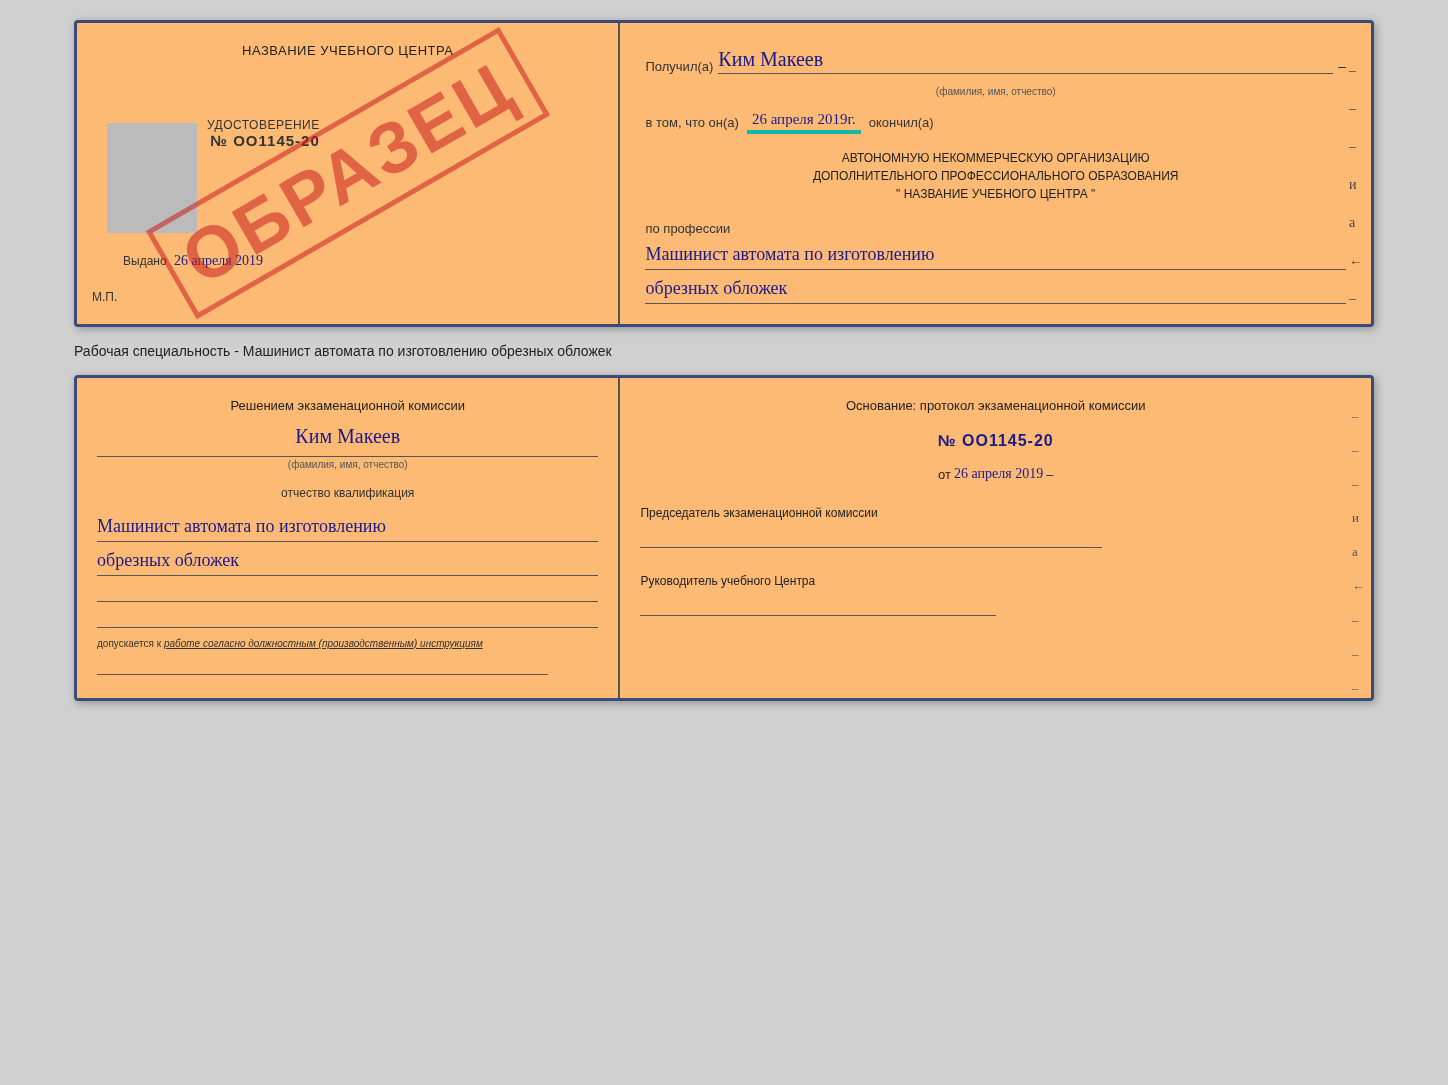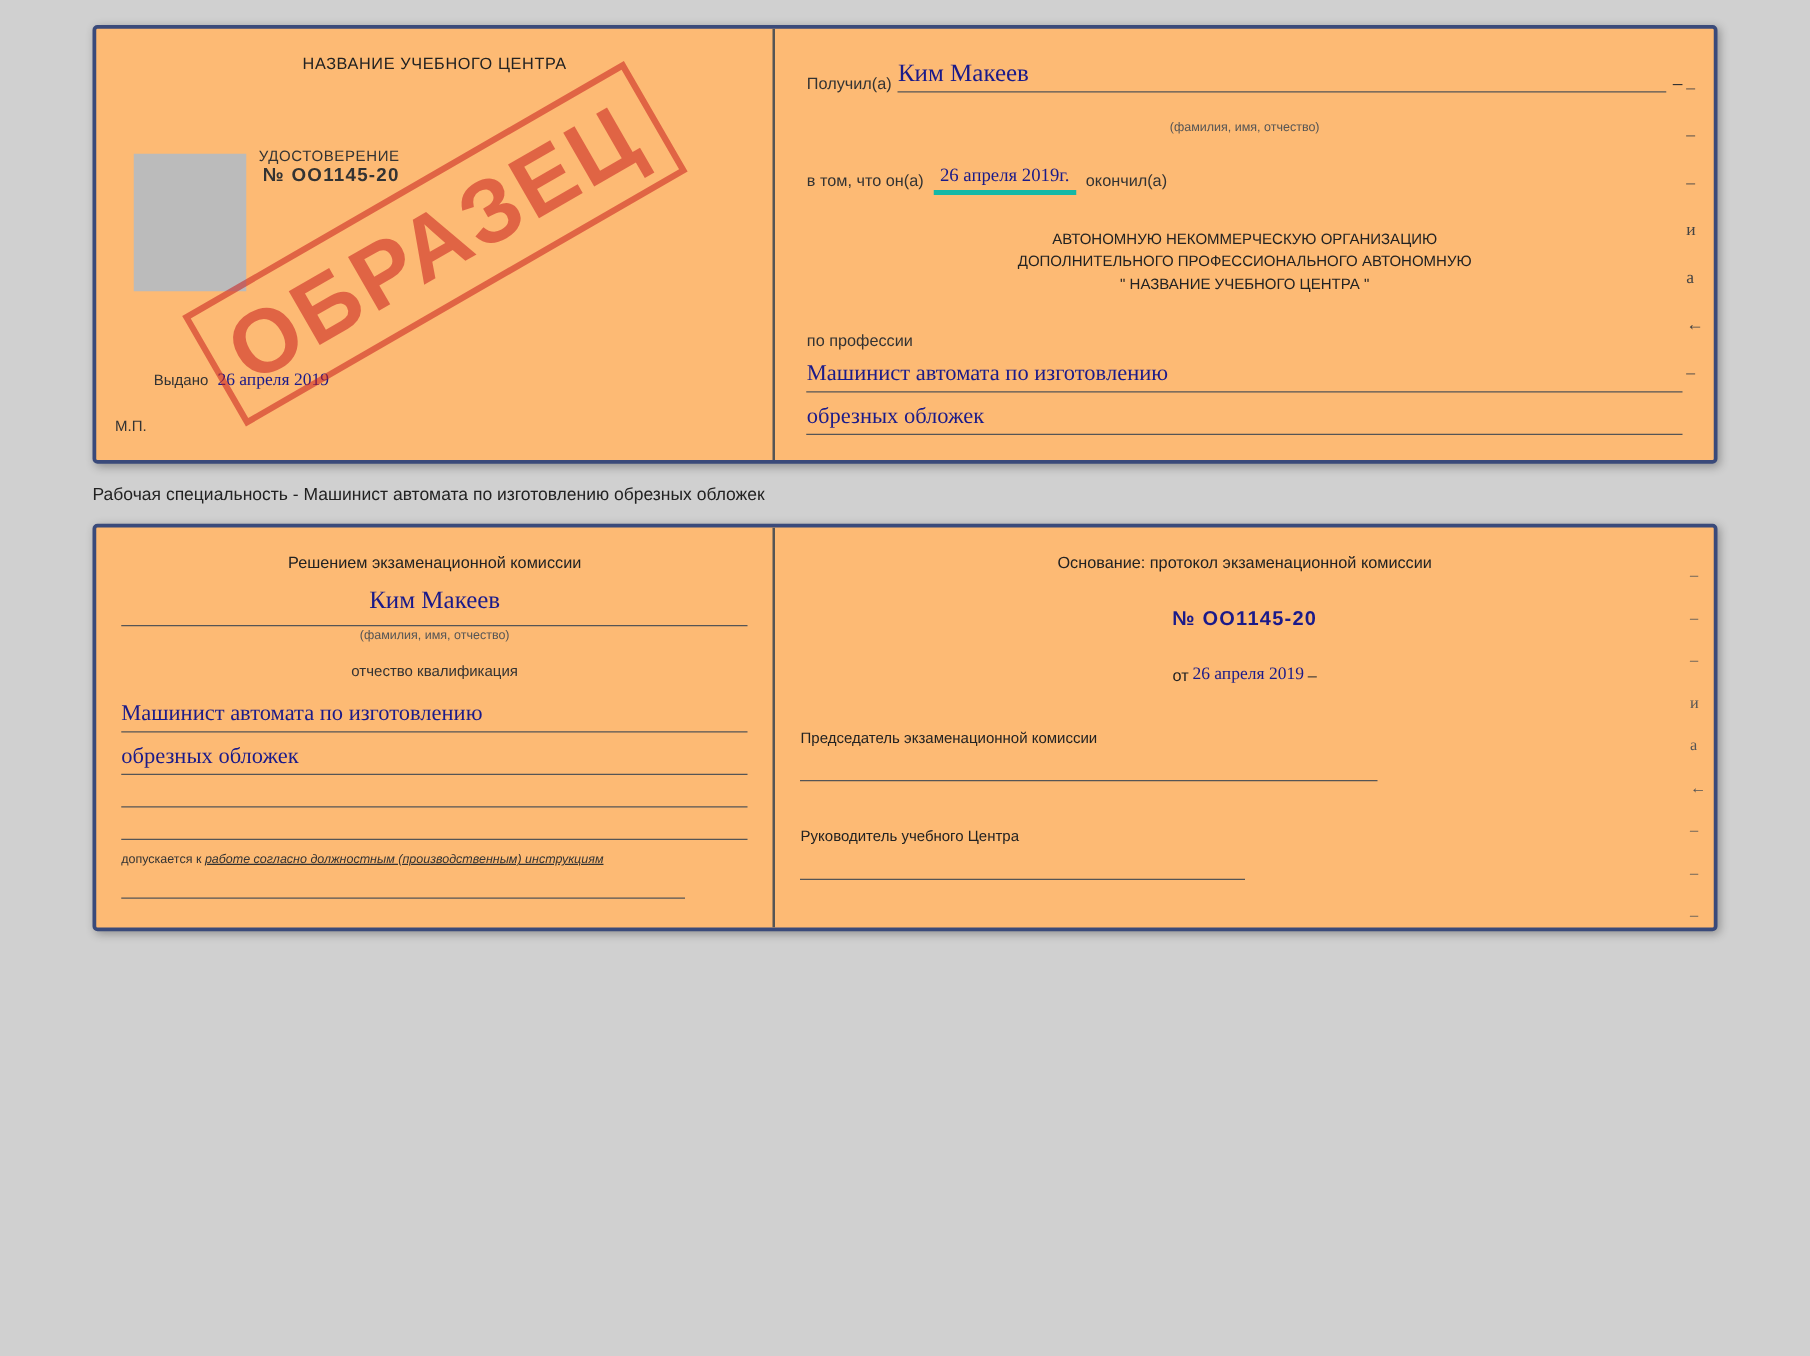--- a/index.html
+++ b/index.html
@@ -39,21 +39,21 @@
       display: flex;
       flex-direction: column;
       min-height: 280px;
     }
 
     .doc-right {
       width: 58%;
       padding: 20px 25px;
       display: flex;
       flex-direction: column;
-      gap: 21px;
+      gap: 10px;
       position: relative;
     }
 
     
     .top-card .doc-left {
       min-height: 300px;
     }
 
     .school-name-header {
       text-align: center;
@@ -426,21 +426,21 @@
       <div class="subtitle-small">(фамилия, имя, отчество)</div>
 
       <div class="vtom-line">
         <span class="vtom-label">в том, что он(а)</span>
         <span class="handwritten-date">26 апреля 2019г.</span>
         <span class="okончил-label">окончил(а)</span>
       </div>
 
       <div class="org-block">
         <div>АВТОНОМНУЮ НЕКОММЕРЧЕСКУЮ ОРГАНИЗАЦИЮ</div>
-        <div>ДОПОЛНИТЕЛЬНОГО ПРОФЕССИОНАЛЬНОГО АВТОНОМНУЮ</div>
+        <div>ДОПОЛНИТЕЛЬНОГО ПРОФЕССИОНАЛЬНОГО ОБРАЗОВАНИЯ</div>
         <div class="school-name-inner">" НАЗВАНИЕ УЧЕБНОГО ЦЕНТРА "</div>
       </div>
 
       <div class="profession-block">
         <div class="profession-label">по профессии</div>
         <div class="underline-profession">
           <span class="handwritten-profession">Машинист автомата по изготовлению</span>
         </div>
         <div class="underline-profession" style="margin-top:4px;">
           <span class="handwritten-profession">обрезных обложек</span>

